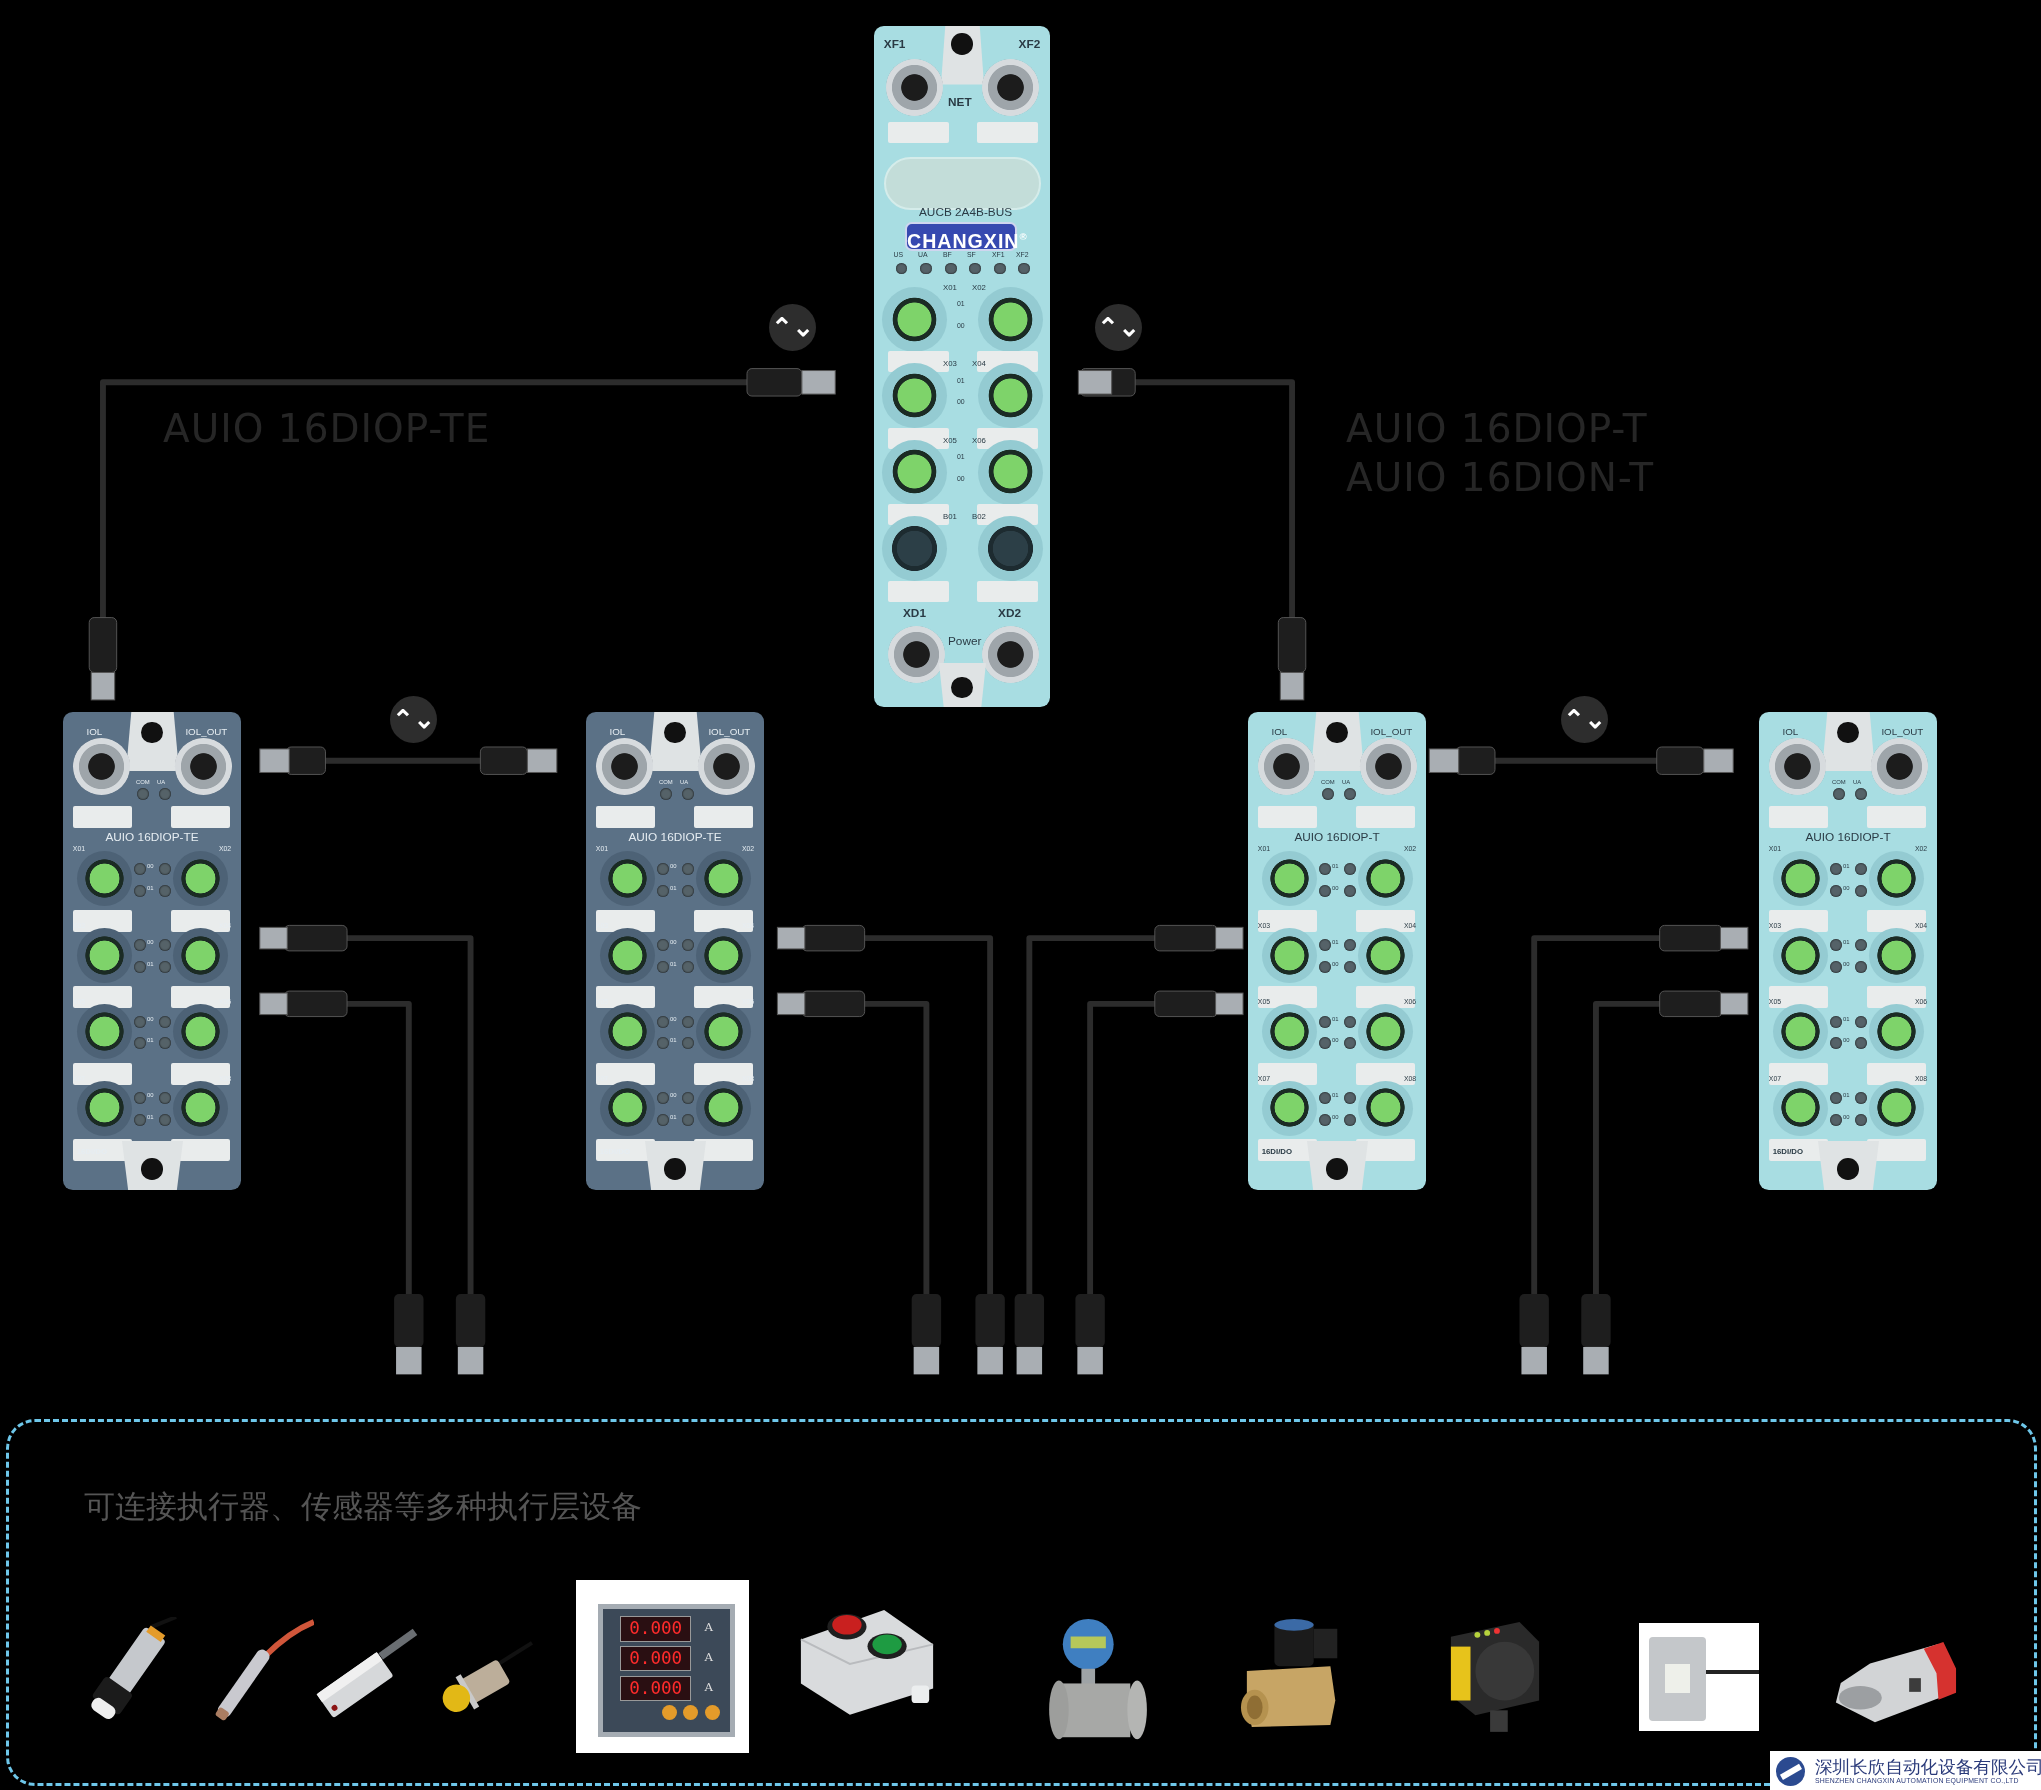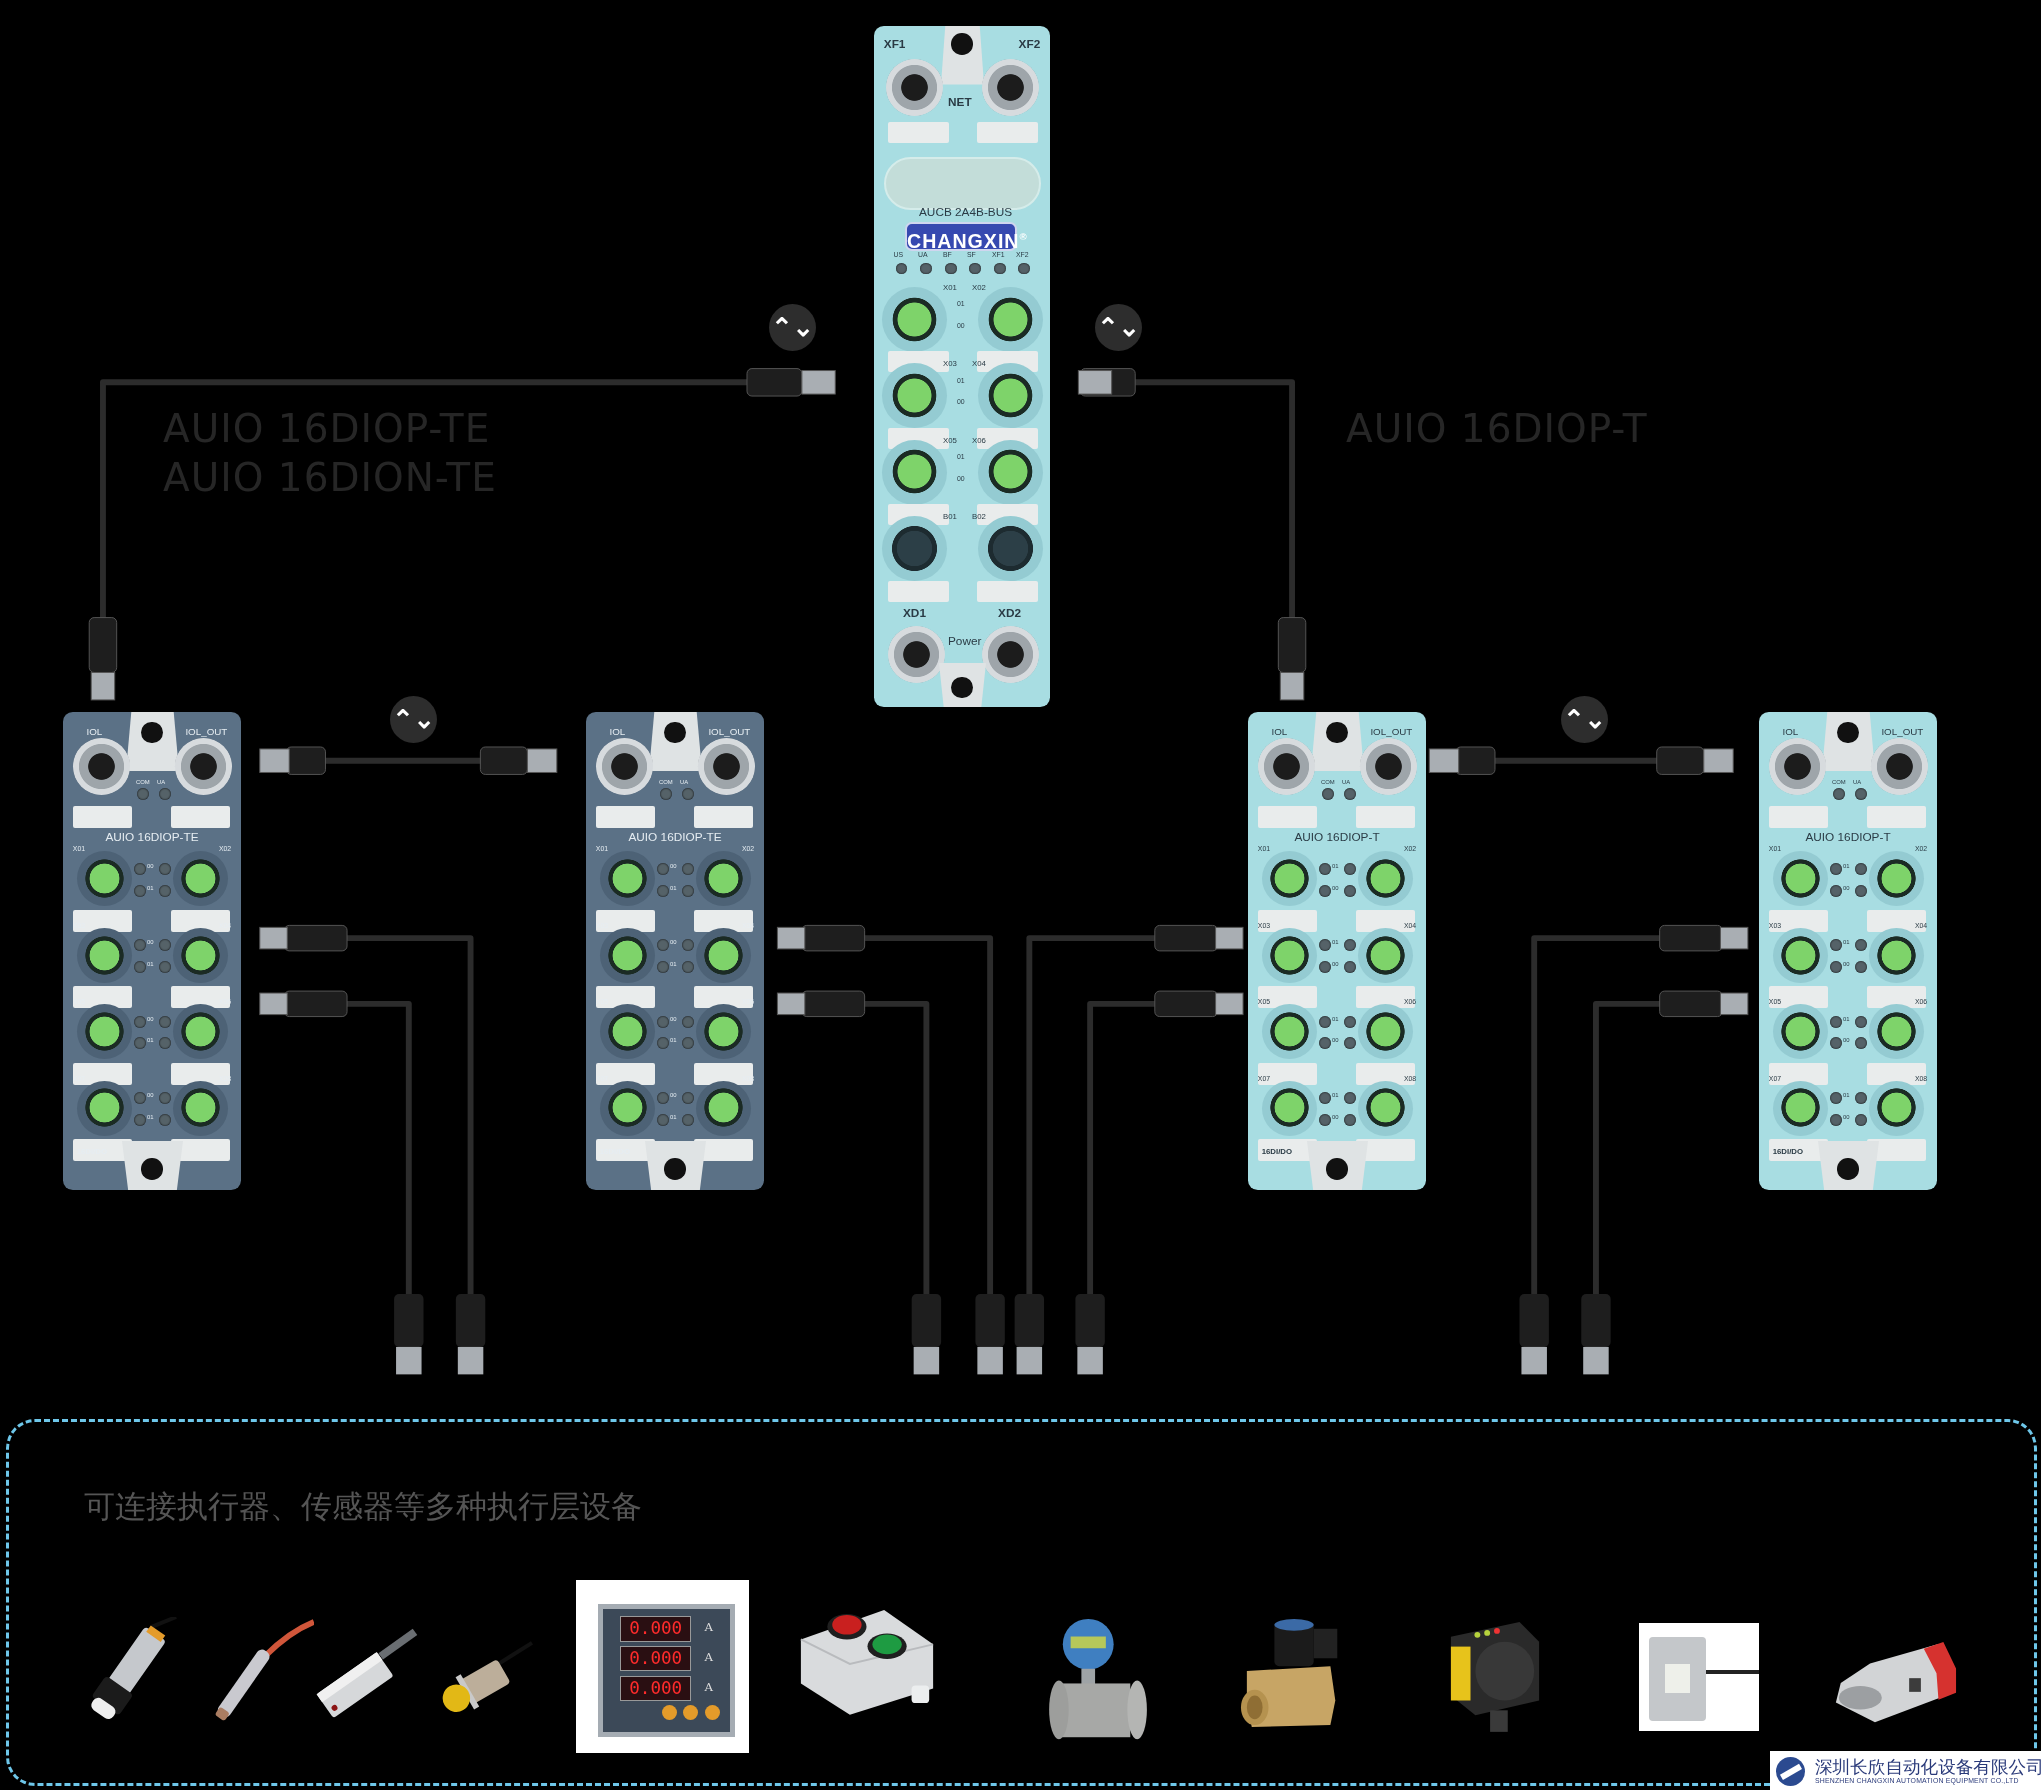--- a/index.html
+++ b/index.html
@@ -120,24 +120,24 @@
   </g>
 </svg>
 
 <div class="sym" style="left:769px;top:304px;">⌃⌄</div>
 <div class="sym" style="left:1095px;top:304px;">⌃⌄</div>
 <div class="sym" style="left:390px;top:696px;">⌃⌄</div>
 <div class="sym" style="left:1561px;top:696px;">⌃⌄</div>
 
 <div class="series-label" style="left:163px;top:404px;">
   <div>AUIO 16DIOP-TE</div>
-  <div>AUIO 16DION-TE</div>
 </div>
 <div class="series-label" style="left:1346px;top:404px;">
   <div>AUIO 16DIOP-T</div>
+  <div>AUIO 16DION-T</div>
 </div>
 
 <div class="module cyan" style="left:874px;top:25.5px;width:176px;height:681px;">
   <div class="tab" style="left:67px;top:0;width:43px;height:59px;"></div>
   <div class="hole" style="left:77px;top:7.8px;"></div>
   <span class="lbl" style="left:9.8px;top:11.8px;">XF1</span>
   <span class="lbl" style="right:9.8px;top:11.8px;">XF2</span>
   <div class="m12 metal" style="left:11.8px;top:33px;width:57px;height:57px;"></div>
   <div class="m12 metal" style="left:108px;top:33px;width:57px;height:57px;"></div>
   <span class="lbl" style="left:74px;top:69px;">NET</span>

